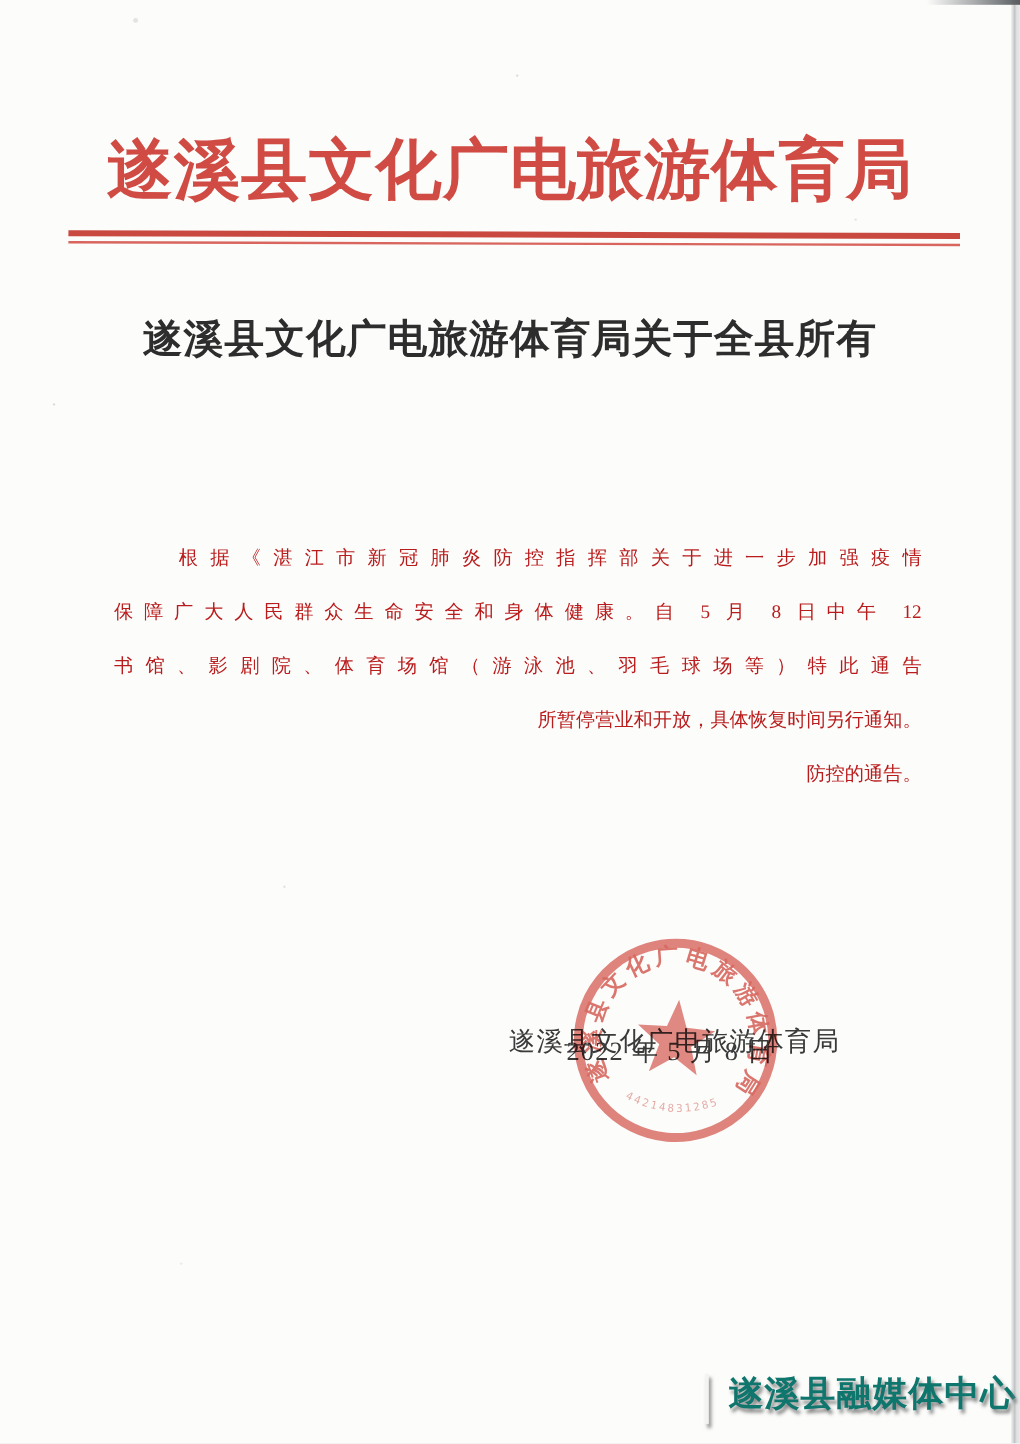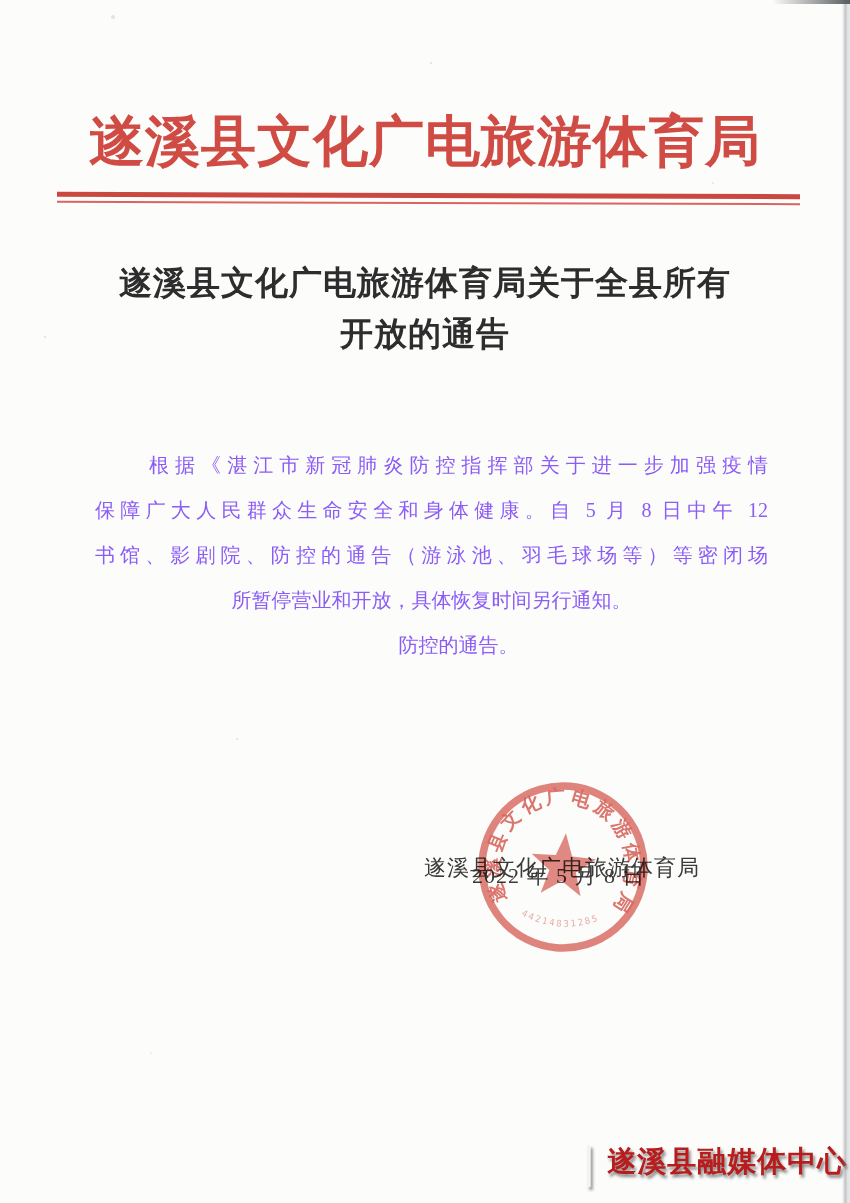--- a/index.html
+++ b/index.html
@@ -36,25 +36,25 @@
   .rule-thin{height:2px;background:#d8665e;margin-top:4px;}
   
   .doc-title{
     position:absolute;top:258px;left:0;width:850px;
     text-align:center;font-size:33px;line-height:51px;font-weight:bold;
     color:#2d2d2d;letter-spacing:1px;
   }
   
   .body-text{
     position:absolute;top:443px;left:95px;width:673px;
-    font-size:20px;line-height:45px;color:#8b5cf6;
+    font-size:16px;line-height:45px;color:#b91c1c;
   }
   .bline{white-space:nowrap;}
   .bline.just{white-space:normal;text-align:justify;text-align-last:justify;}
-  .bline.left{text-align:center;}
+  .bline.left{text-align:right;}
   .bline.indent{text-indent:54px;}
   
   .signature{
     position:absolute;top:853px;left:424px;
     font-size:22px;color:#3a3a3a;letter-spacing:1px;white-space:nowrap;
   }
   .sig-date{
     position:absolute;top:861px;left:472px;
     font-size:22px;color:#3a3a3a;letter-spacing:1px;white-space:nowrap;
   }
@@ -71,45 +71,44 @@
   
   .watermark{
     position:absolute;left:584px;top:1136px;height:52px;
     display:flex;align-items:center;gap:13px;
   }
   .wm-sep{
     font-size:46px;line-height:46px;font-weight:bold;color:#f3f3f1;
     text-shadow:2px 3px 3px rgba(120,120,120,0.85);
   }
   .wm-text{
-    font-size:29px;letter-spacing:1px;font-weight:bold;color:#b91c1c;
+    font-size:29px;letter-spacing:1px;font-weight:bold;color:#0f766e;
     text-shadow:2px 3px 3px rgba(118,118,118,0.88);white-space:nowrap;
   }
 </style>
 </head>
 <body>
 
 <div class="page">
 
   <div class="agency-head">遂溪县文化广电旅游体育局</div>
 
   <div class="rule">
     <div class="rule-thick"></div>
     <div class="rule-thin"></div>
   </div>
 
   <div class="doc-title">
     <div>遂溪县文化广电旅游体育局关于全县所有</div>
-    <div>开放的通告</div>
   </div>
 
   <div class="body-text">
     <div class="bline just indent">根据《湛江市新冠肺炎防控指挥部关于进一步加强疫情</div>
     <div class="bline just">保障广大人民群众生命安全和身体健康。自 5 月 8 日中午 12</div>
-    <div class="bline just">书馆、影剧院、防控的通告（游泳池、羽毛球场等）等密闭场</div>
+    <div class="bline just">书馆、影剧院、体育场馆（游泳池、羽毛球场等）特此通告</div>
     <div class="bline left">所暂停营业和开放，具体恢复时间另行通知。</div>
     <div class="bline left indent">防控的通告。</div>
   </div>
 
   <div class="signature">遂溪县文化广电旅游体育局</div>
   <div class="sig-date">2022 年 5 月 8 日</div>
 
   <svg class="seal" viewBox="0 0 190 190" xmlns="http://www.w3.org/2000/svg">
     <defs>
       <path id="sealArc" d="M 42.6 131.7 A 64 64 0 1 1 147.4 131.7"></path>

